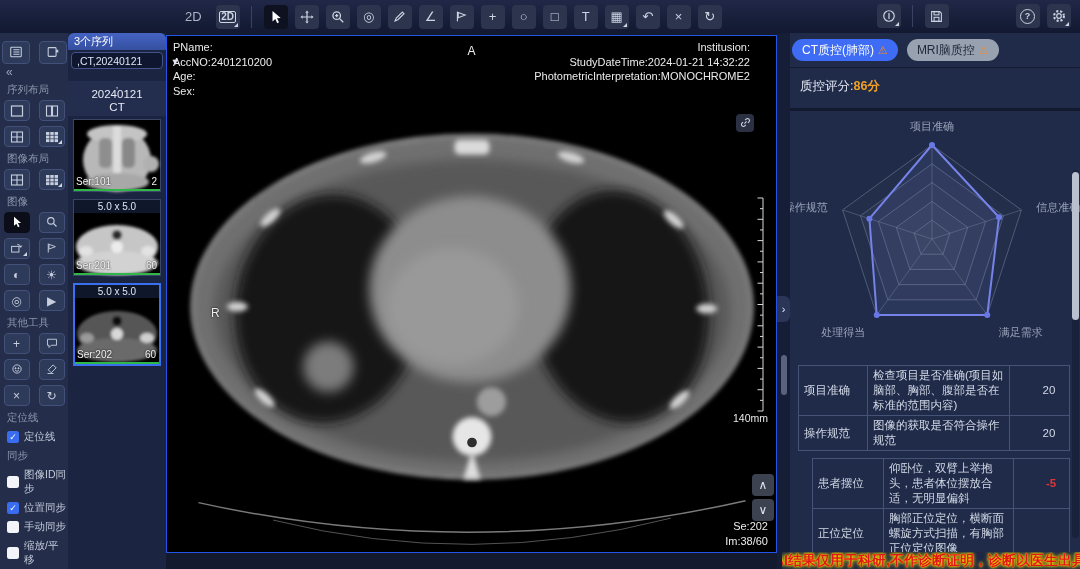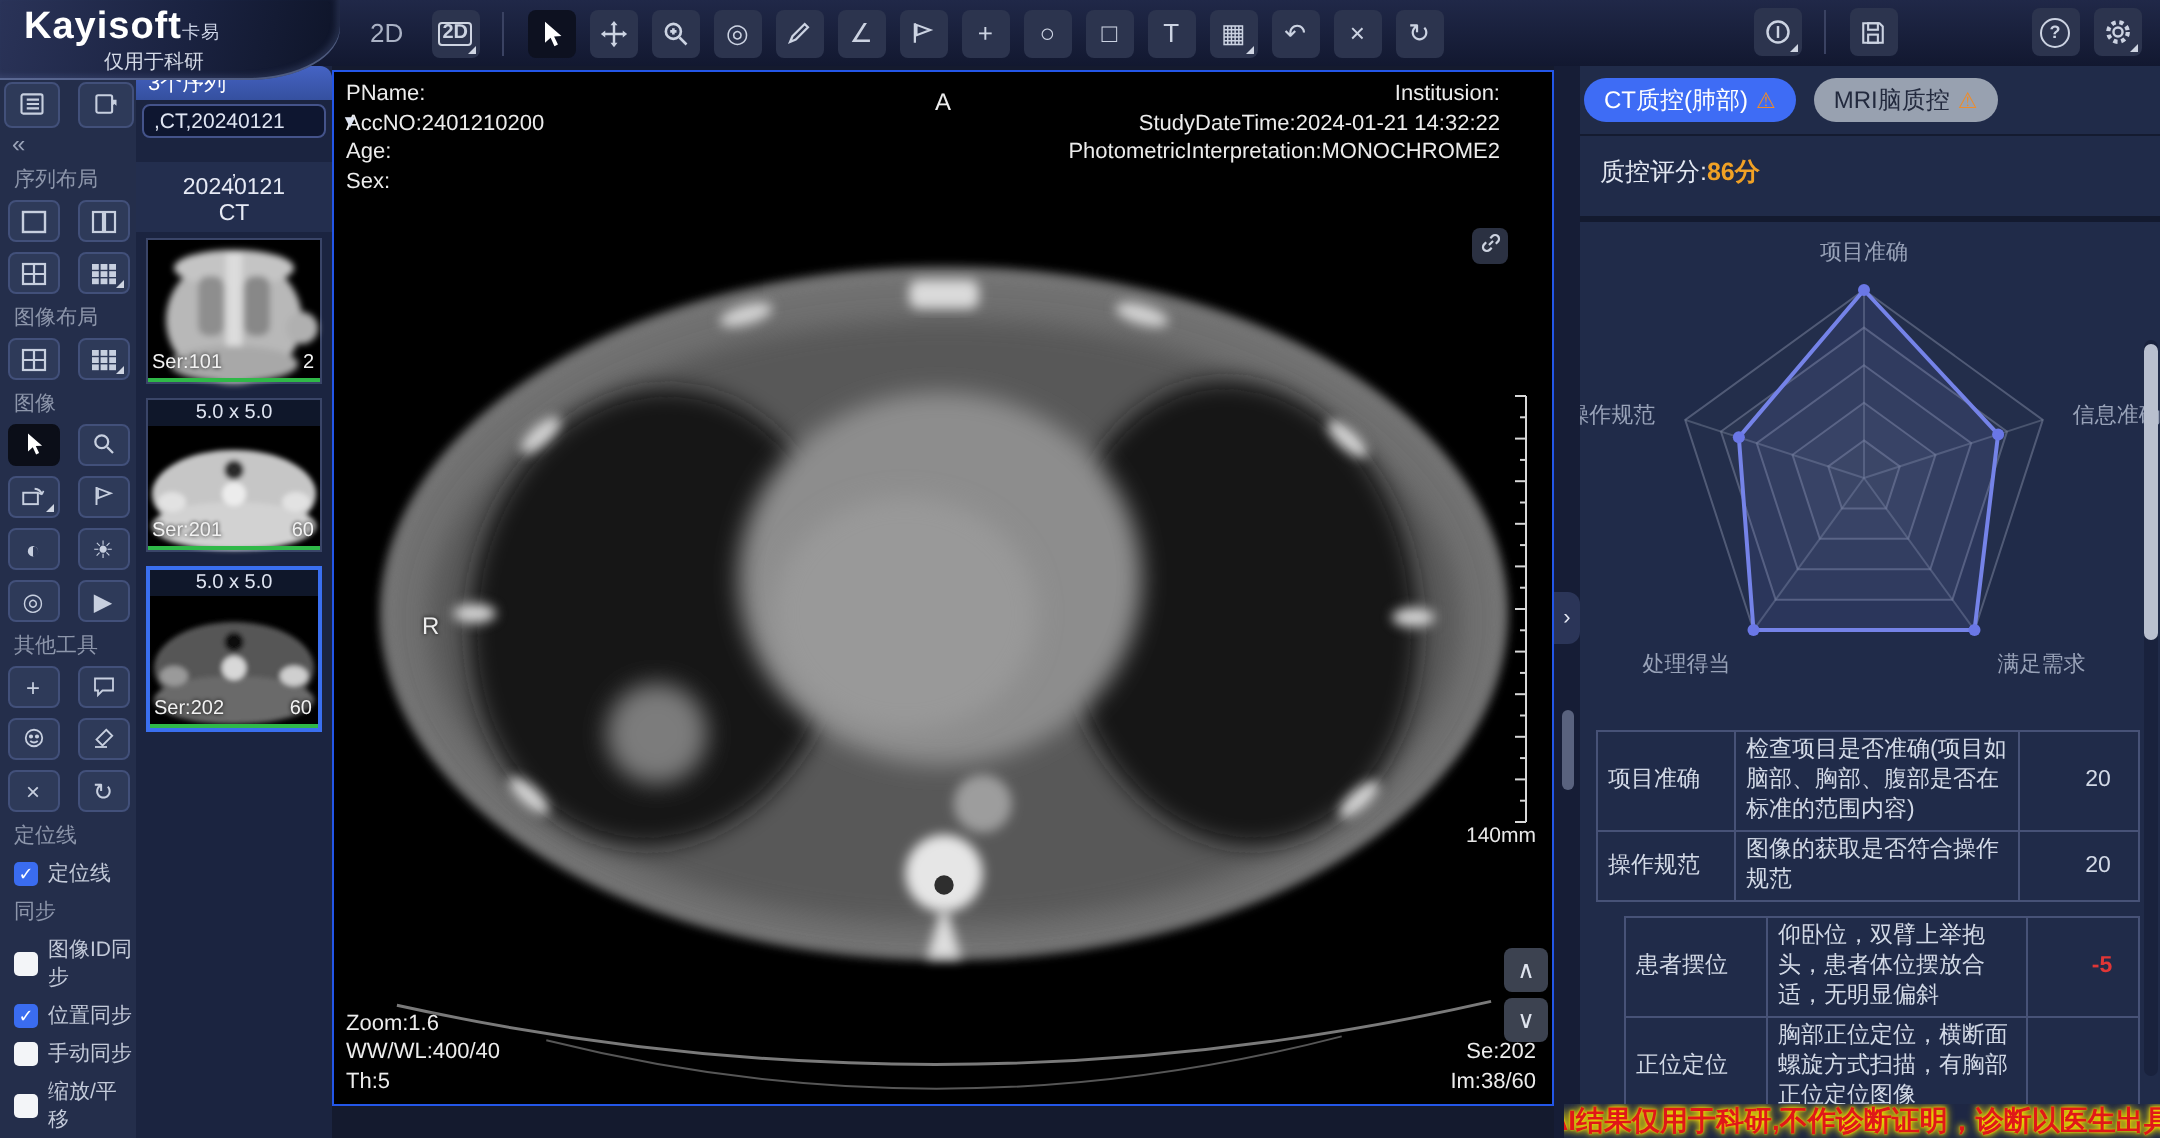--- a/index.html
+++ b/index.html
@@ -218,24 +218,20 @@
         <span>
             <svg width="14" height="14" viewBox="0 0 16 16" fill="none" stroke="#ccd3e2">
               <circle cx="8" cy="8" r="2.6" stroke-width="1.4"></circle>
               <circle cx="8" cy="8" r="5.6" stroke-width="2.4" stroke-dasharray="2.4 2.1"></circle>
             </svg>
           </span>
       </div>
     </div>
   </div>
 
-  <div class="logo">
-    <div class="logo-line1"><span>Kayisoft</span><span class="logo-cn">卡易</span></div>
-    <div class="logo-sub">仅用于科研</div>
-  </div>
 
   <div class="left-col">
     <div class="lc-topbtns">
       <div class="sbtn" style="width:28px;height:23px">
         <span><svg width="14" height="14" viewBox="0 0 16 16" fill="none" stroke="#c7cfdf" stroke-width="1.2">
               <rect x="2" y="2.5" width="12" height="11" rx="1"></rect>
               <path d="M5 5.5 H12 M5 8 H12 M5 10.5 H12"></path>
             </svg></span>
       </div>
       <div class="sbtn" style="width:28px;height:23px">
@@ -534,25 +530,20 @@
       <div>StudyDateTime:2024-01-21 14:32:22</div>
       <div>PhotometricInterpretation:MONOCHROME2</div>
     </div>
     <div class="link-btn">
       <span><svg width="11" height="11" viewBox="0 0 16 16" fill="none" stroke="#cdd3e0" stroke-width="1.6">
             <path d="M6.5 9.5 L9.5 6.5"></path>
             <path d="M7.5 4.5 L9 3 A2.8 2.8 0 0 1 13 7 L11.5 8.5"></path>
             <path d="M8.5 11.5 L7 13 A2.8 2.8 0 0 1 3 9 L4.5 7.5"></path>
           </svg></span>
     </div>
-    <div class="ov ov-bl">
-      <div>Zoom:1.6</div>
-      <div>WW/WL:400/40</div>
-      <div>Th:5</div>
-    </div>
     <div class="ov ov-br">
       <div>Se:202</div>
       <div>Im:38/60</div>
     </div>
     <div class="ruler"><svg id="ruler-svg" width="10" height="214">
           <line x1="9" y1="0" x2="9" y2="213" stroke="#d8d8d8" stroke-width="1"></line>
           <line x1="3.5" y1="0" x2="9" y2="0" stroke="#d8d8d8" stroke-width="1"></line>
           <line x1="6" y1="10.65" x2="9" y2="10.65" stroke="#d8d8d8" stroke-width="1"></line>
           <line x1="3.5" y1="21.3" x2="9" y2="21.3" stroke="#d8d8d8" stroke-width="1"></line>
           <line x1="6" y1="31.950000000000003" x2="9" y2="31.950000000000003" stroke="#d8d8d8" stroke-width="1"></line>

